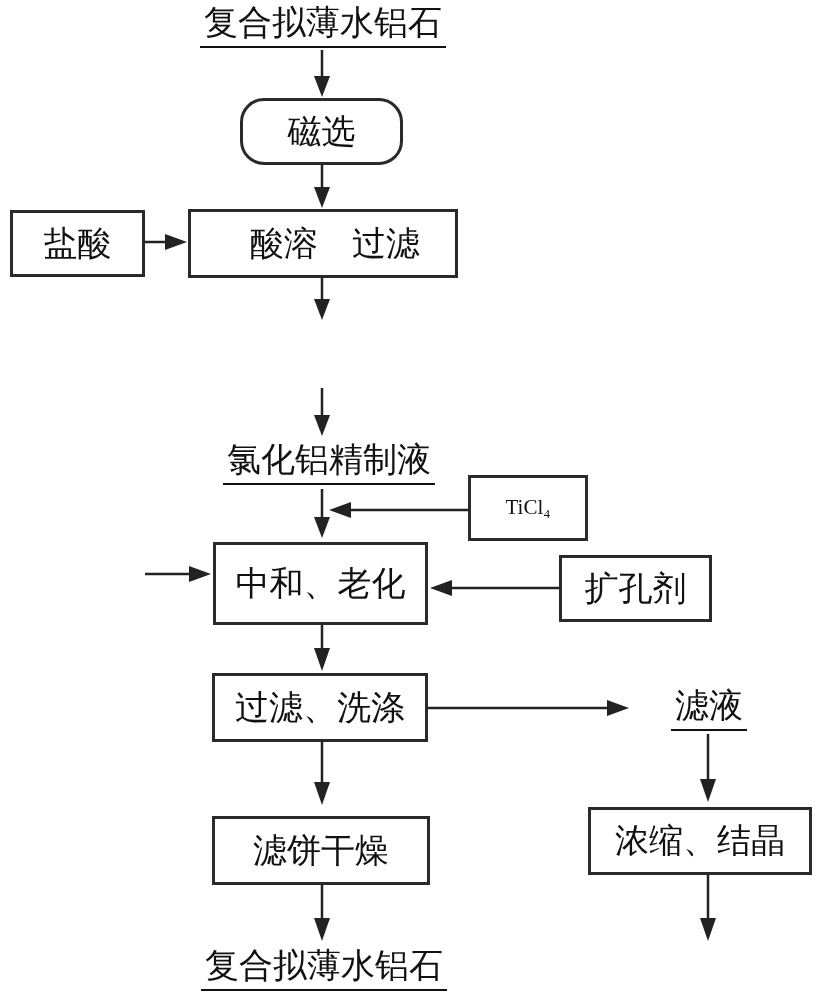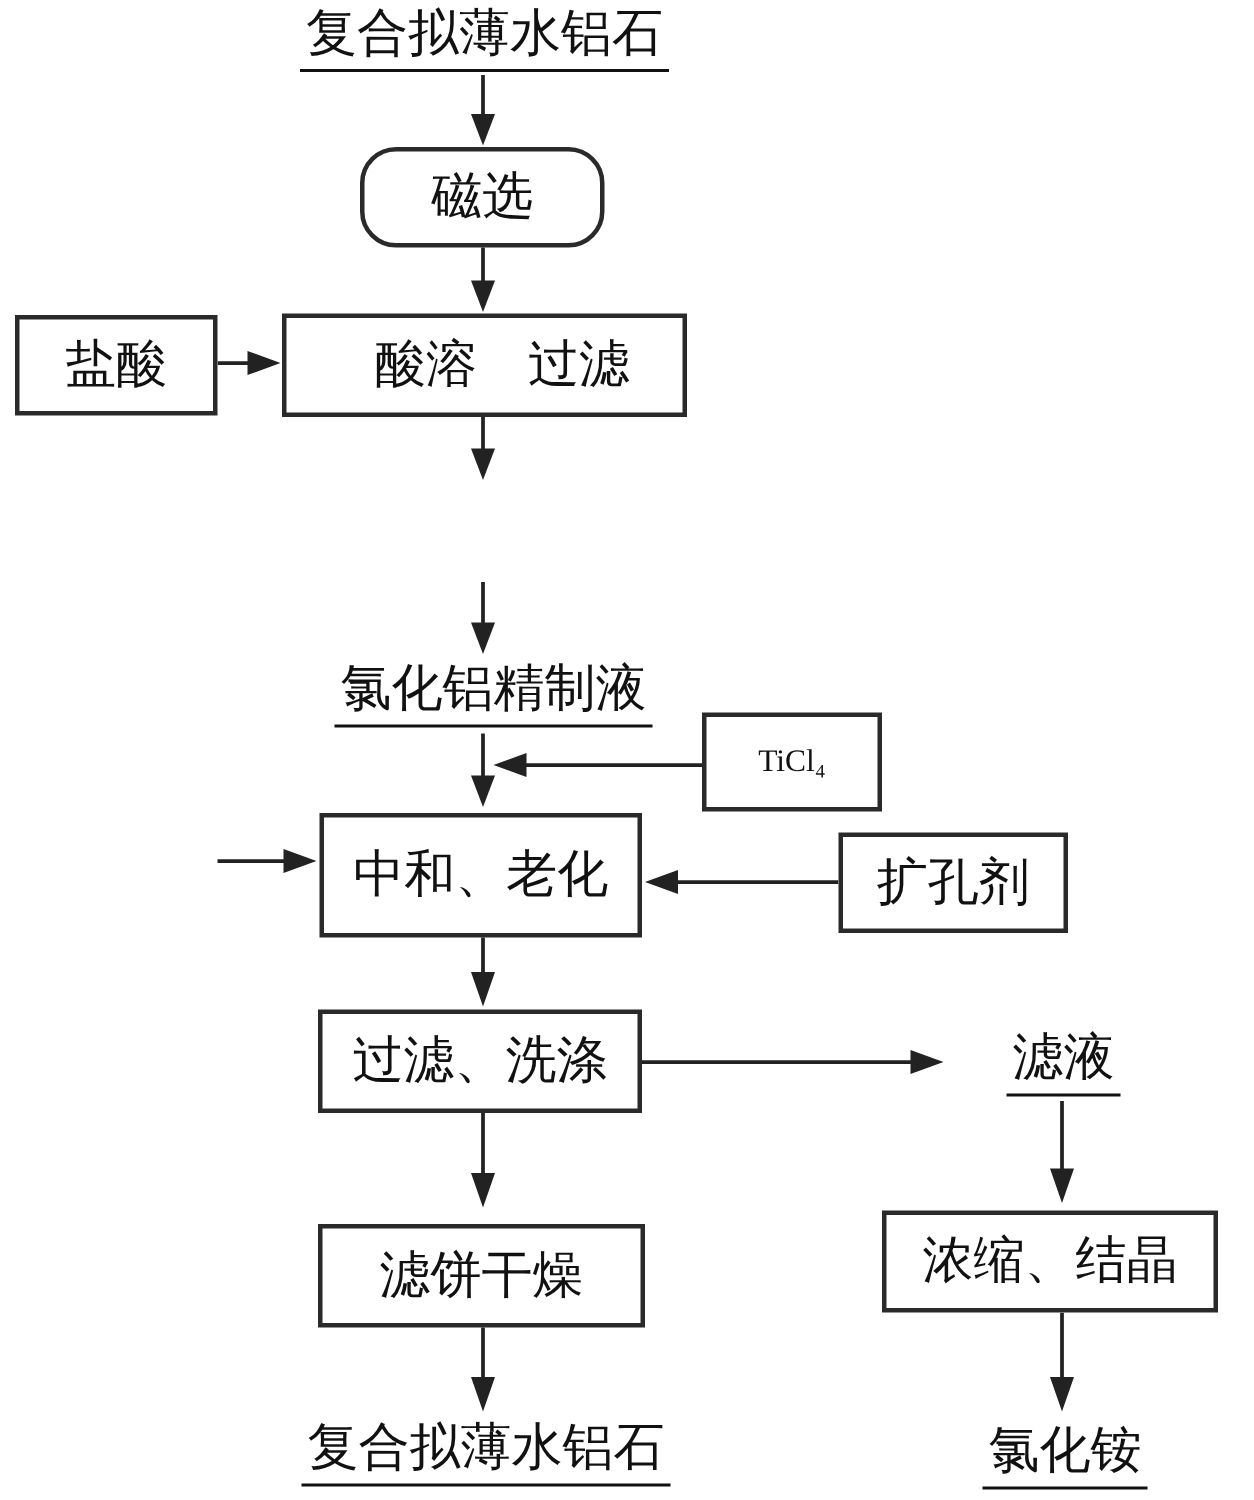--- a/index.html
+++ b/index.html
@@ -136,23 +136,20 @@
   </div>
 
   <div class="term" style="left:196px; top:946px; width:256px;">
     <span class="u">复合拟薄水铝石</span>
   </div>
 
   <div class="term" style="left:662px; top:686px; width:94px;">
     <span class="u">滤液</span>
   </div>
 
-  <div class="term" style="left:650px; top:948px; width:120px;">
-    <span class="u">氯化铵</span>
-  </div>
 
   <div class="box" style="left:240px; top:98px; width:163px; height:67px;border-radius:24px;">
     <span>磁选</span>
   </div>
 
   <div class="box" style="left:10px; top:210px; width:135px; height:67px;">
     <span>盐酸</span>
   </div>
 
   <div class="box" style="left:188px; top:209px; width:270px; height:69px;padding-left:24px;">

